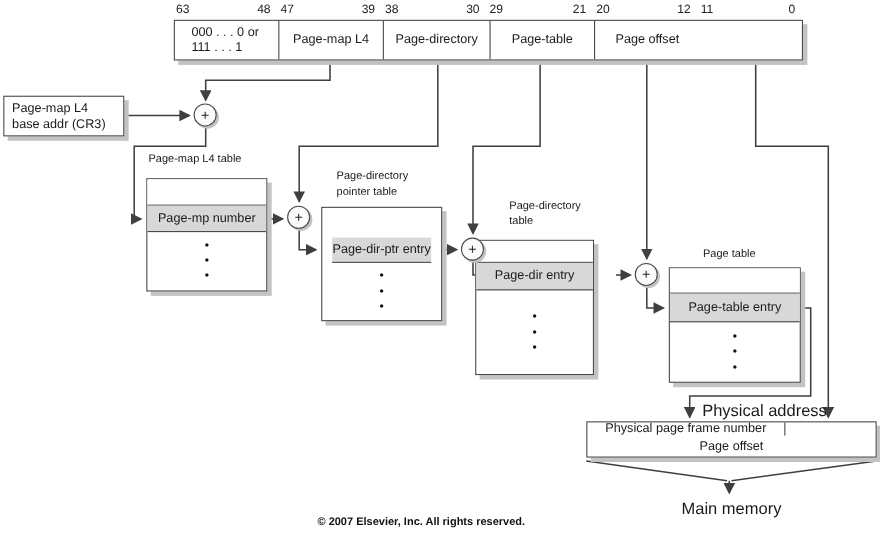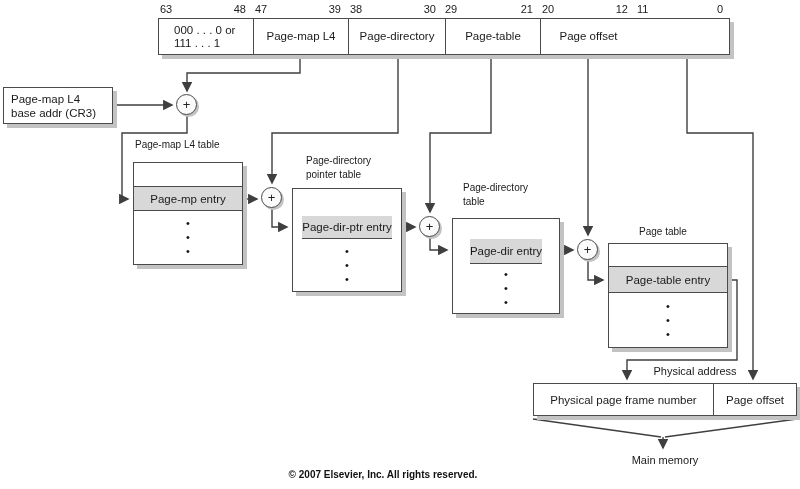--- a/index.html
+++ b/index.html
@@ -44,28 +44,28 @@
   .ptable .entry{
     background:#d8d8d8;border-bottom:1.5px solid #4a4a4a;display:flex;align-items:center;
     justify-content:center;font-size:11.5px;white-space:nowrap;
   }
   .ptable .dots{
     flex:1;display:flex;flex-direction:column;align-items:center;justify-content:center;
     gap:7px;font-size:11px;line-height:7px;color:#111;
   }
   .tbltitle{font-size:10px;line-height:13.5px;white-space:nowrap;z-index:2;}
   
-  .pabox{left:533px;top:383px;width:264px;height:33px;display:flex;}
+  .pabox{left:533px;top:383px;width:264px;height:33px;display:flex;flex-direction:column;}
   .pacell{
     box-sizing:border-box;display:flex;align-items:center;justify-content:center;
     font-size:11.5px;white-space:nowrap;
   }
   .pacell.frame{width:180px;border-right:1.5px solid #4a4a4a;}
   .pacell.offset{flex:1;}
-  .lbl{font-size:11px;white-space:nowrap;z-index:2;}
+  .lbl{font-size:15px;white-space:nowrap;z-index:2;}
   .copyright{
     left:283px;top:469px;width:200px;text-align:center;font-size:10px;font-weight:600;
     color:#111;z-index:2;white-space:nowrap;
   }
 </style>
 </head>
 <body>
 
 <div class="stage">
 
@@ -171,42 +171,42 @@
     <div>Page-directory</div>
     <div>table</div>
   </div>
   <div class="abs tbltitle" style="left:608px;top:225px;width:110px;text-align:center;">
     <div>Page table</div>
   </div>
 
   <div class="abs obox ptable" style="left:133px;top:162px;width:110px;height:103px;">
     <div class="r1" style="height:23px;"></div>
     <div class="entry" style="height:23px;">
-        <span>Page-mp entry</span>
+        <span>Page-mp number</span>
       </div>
     <div class="dots">
       <span>•</span>
         <span>•</span>
         <span>•</span>
     </div>
   </div>
 
   <div class="abs obox ptable" style="left:292px;top:188px;width:110px;height:104px;align-items:center;">
     <div class="r1" style="height:26px;"></div>
     <div class="entry" style="height:22px;">
         <span>Page-dir-ptr entry</span>
       </div>
     <div class="dots">
       <span>•</span>
         <span>•</span>
         <span>•</span>
     </div>
   </div>
 
-  <div class="abs obox ptable" style="left:452px;top:218px;width:108px;height:96px;align-items:center;">
+  <div class="abs obox ptable" style="left:432px;top:218px;width:108px;height:123px;">
     <div class="r1" style="height:19px;"></div>
     <div class="entry" style="height:24px;">
         <span>Page-dir entry</span>
       </div>
     <div class="dots">
       <span>•</span>
         <span>•</span>
         <span>•</span>
     </div>
   </div>

